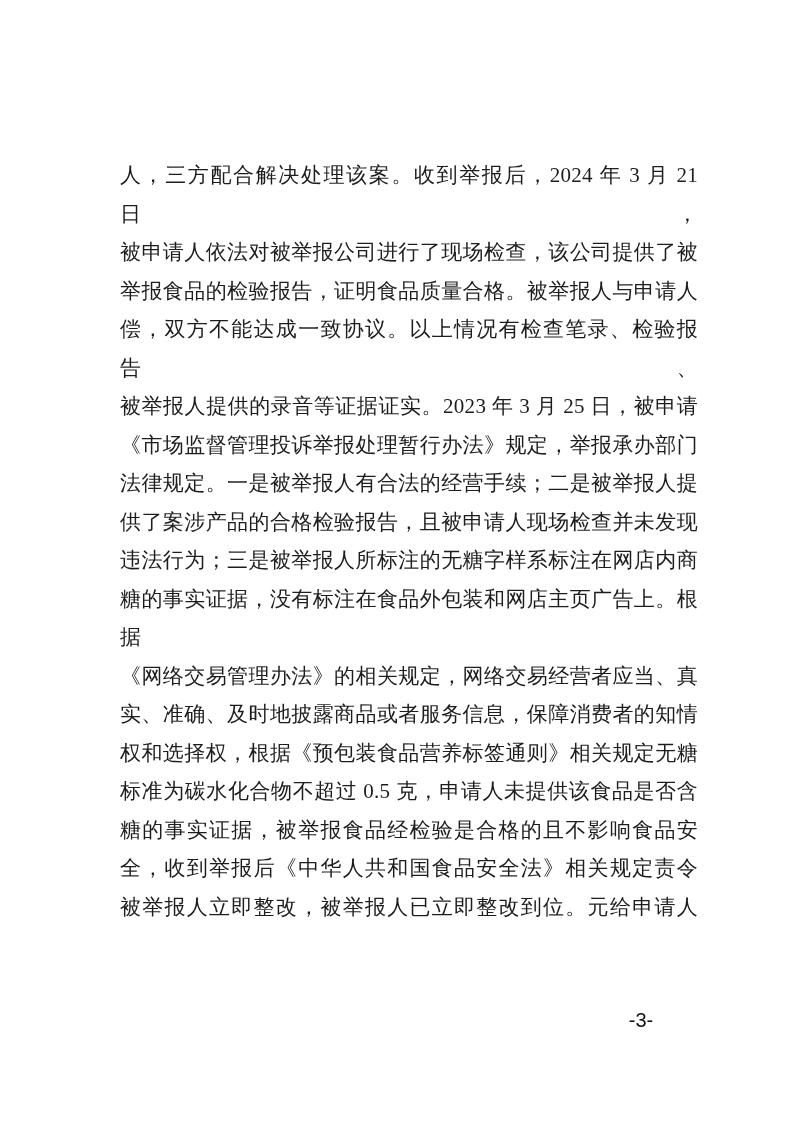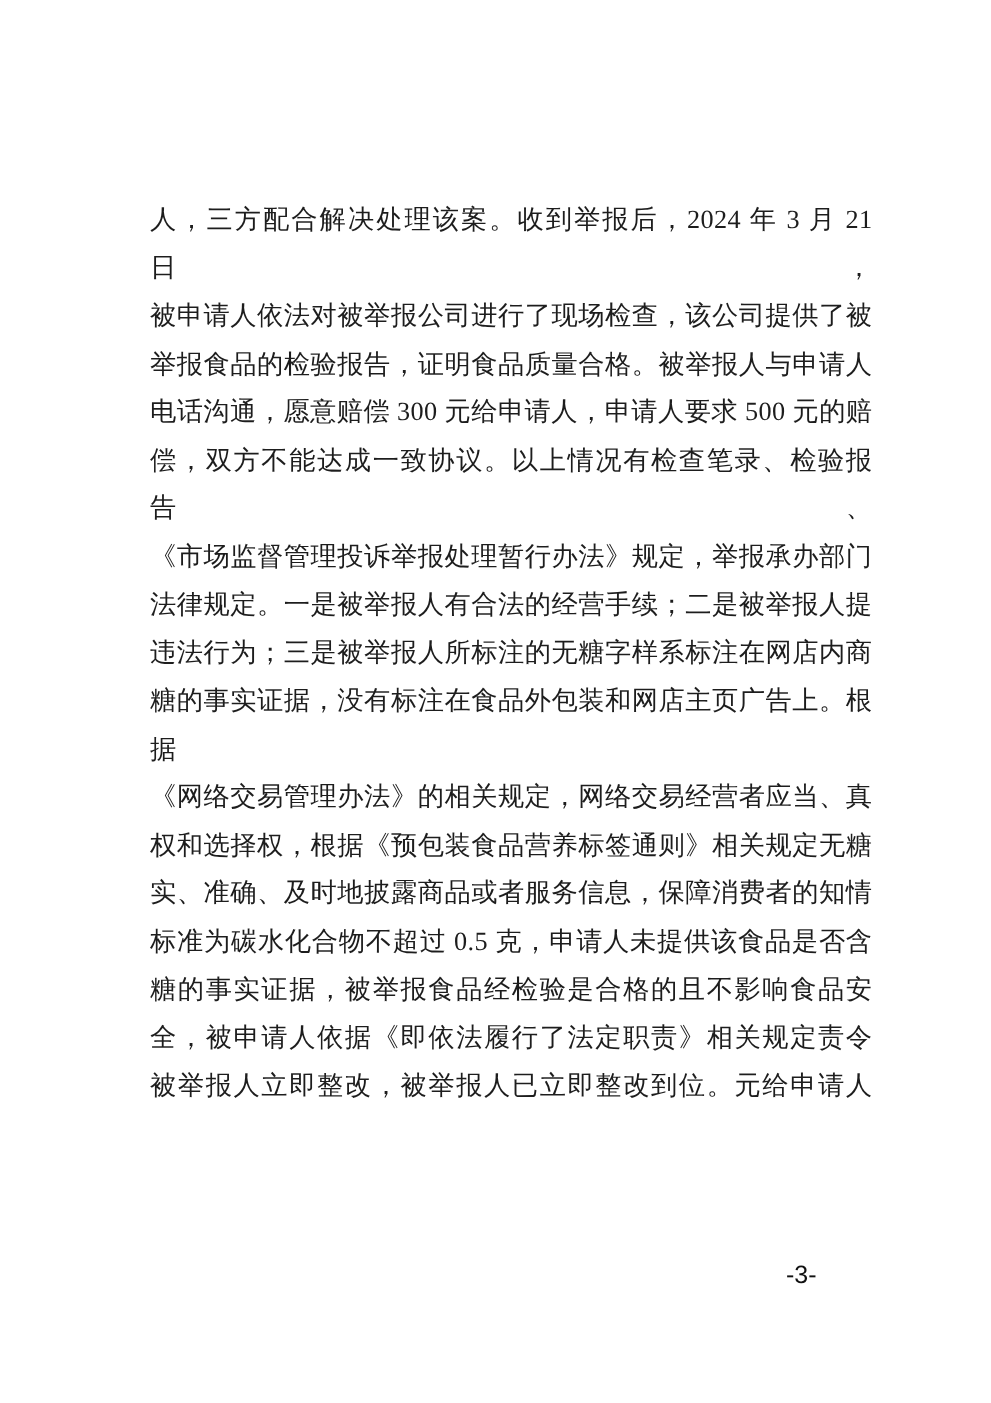--- a/index.html
+++ b/index.html
@@ -49,28 +49,29 @@
   }
 </style>
 </head>
 <body>
 
 <div class="page">
   <div class="text-block">
     <p class="text-line">人，三方配合解决处理该案。收到举报后，2024 年 3 月 21 日，</p>
     <p class="text-line">被申请人依法对被举报公司进行了现场检查，该公司提供了被</p>
     <p class="text-line">举报食品的检验报告，证明食品质量合格。被举报人与申请人</p>
-    <p class="text-line">电话沟通，愿意赔偿 300 元给申请人，申请人要求 500 元的赔</p>
     <p class="text-line">偿，双方不能达成一致协议。以上情况有检查笔录、检验报告、</p>
+    <p class="text-line">被举报人提供的录音等证据证实。2023 年 3 月 25 日，被申请</p>
     <p class="text-line">《市场监督管理投诉举报处理暂行办法》规定，举报承办部门</p>
     <p class="text-line">法律规定。一是被举报人有合法的经营手续；二是被举报人提</p>
+    <p class="text-line">供了案涉产品的合格检验报告，且被申请人现场检查并未发现</p>
     <p class="text-line">违法行为；三是被举报人所标注的无糖字样系标注在网店内商</p>
     <p class="text-line">糖的事实证据，没有标注在食品外包装和网店主页广告上。根据</p>
     <p class="text-line">《网络交易管理办法》的相关规定，网络交易经营者应当、真</p>
+    <p class="text-line">实、准确、及时地披露商品或者服务信息，保障消费者的知情</p>
     <p class="text-line">权和选择权，根据《预包装食品营养标签通则》相关规定无糖</p>
-    <p class="text-line">实、准确、及时地披露商品或者服务信息，保障消费者的知情</p>
     <p class="text-line">标准为碳水化合物不超过 0.5 克，申请人未提供该食品是否含</p>
     <p class="text-line">糖的事实证据，被举报食品经检验是合格的且不影响食品安</p>
-    <p class="text-line">全，被申请人依据《即依法履行了法定职责》相关规定责令</p>
+    <p class="text-line">全，收到举报后《中华人共和国食品安全法》相关规定责令</p>
     <p class="text-line">被举报人立即整改，被举报人已立即整改到位。元给申请人</p>
   </div>
   <div class="page-number">-3-</div>
 </div>
 
 </body></html>

